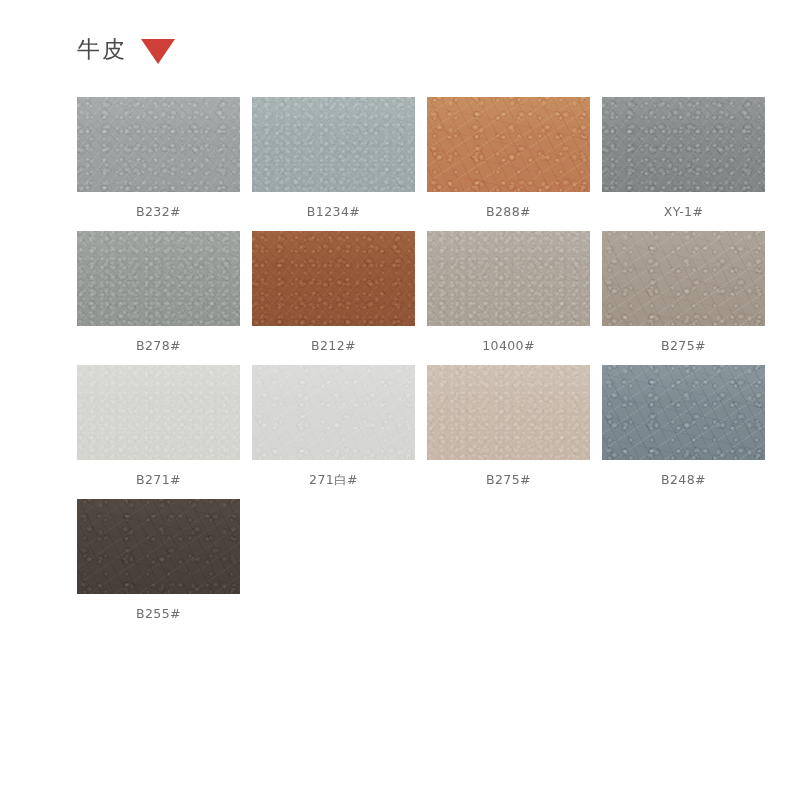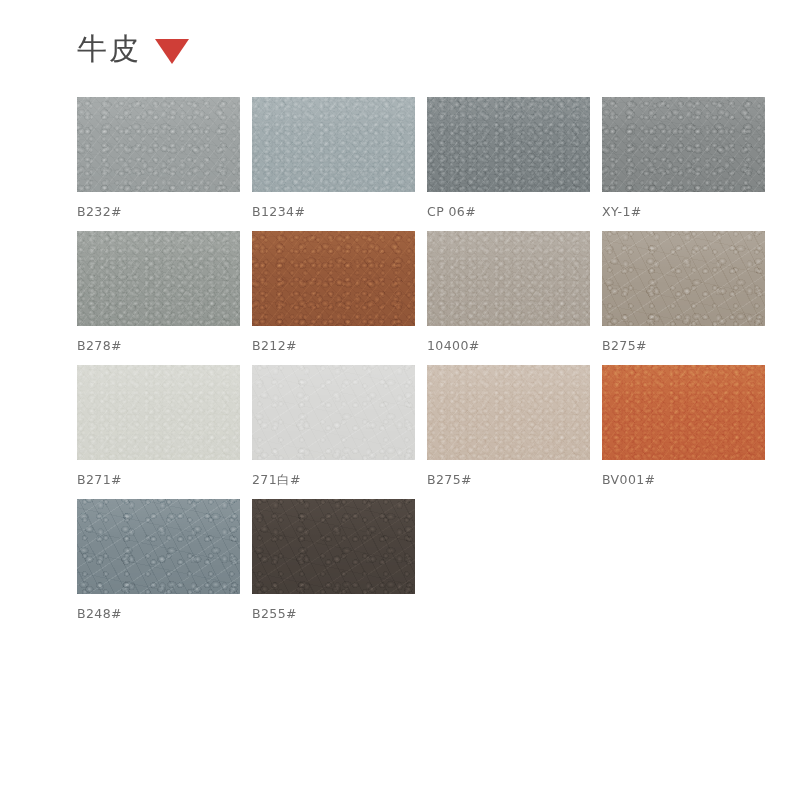--- a/index.html
+++ b/index.html
@@ -27,21 +27,21 @@
   .header {
     position: absolute;
     left: 77px;
     top: 26px;
     display: flex;
     align-items: center;
     gap: 14px;
     height: 46px;
   }
   .header-title {
-    font-size: 30px;
+    font-size: 23px;
     line-height: 1;
     color: #4a4a4a;
     font-weight: 400;
     letter-spacing: 2px;
     font-family: "DejaVu Sans", "Liberation Sans", sans-serif;
   }
   .header-caret {
     width: 0;
     height: 0;
     border-left: 17px solid transparent;
@@ -59,20 +59,21 @@
     display: grid;
     grid-template-columns: repeat(4, 163px);
     column-gap: 12px;
     row-gap: 0;
   }
   .cell {
     width: 163px;
     height: 134px;
     display: flex;
     flex-direction: column;
+    align-items: center;
   }
   .swatch {
     position: relative;
     width: 163px;
     height: 95px;
     overflow: hidden;
     background-color: #9ea3a3;
     background-blend-mode: overlay, overlay, soft-light, normal;
   }
   
@@ -143,22 +144,22 @@
   <div class="grid">
       <div class="cell">
         <div class="swatch" style="background-color: rgb(158, 163, 163);"></div>
         <div class="cell-label">B232#</div>
       </div>
       <div class="cell">
         <div class="swatch fine" style="background-color: rgb(162, 173, 176);"></div>
         <div class="cell-label">B1234#</div>
       </div>
       <div class="cell">
-        <div class="swatch fine" style="background-color: rgb(127, 134, 136);"></div>
-        <div class="cell-label">CP 06#</div>
+        <div class="swatch coarse" style="background-color: rgb(192, 130, 88);"></div>
+        <div class="cell-label">B288#</div>
       </div>
       <div class="cell">
         <div class="swatch" style="background-color: rgb(136, 140, 140);"></div>
         <div class="cell-label">XY-1#</div>
       </div>
       <div class="cell">
         <div class="swatch fine" style="background-color: rgb(152, 157, 153);"></div>
         <div class="cell-label">B278#</div>
       </div>
       <div class="cell">
@@ -179,24 +180,20 @@
       </div>
       <div class="cell">
         <div class="swatch coarse" style="background-color: rgb(216, 216, 214);"></div>
         <div class="cell-label">271白#</div>
       </div>
       <div class="cell">
         <div class="swatch fine" style="background-color: rgb(203, 188, 174);"></div>
         <div class="cell-label">B275#</div>
       </div>
       <div class="cell">
-        <div class="swatch fine" style="background-color: rgb(197, 104, 63);"></div>
-        <div class="cell-label">BV001#</div>
-      </div>
-      <div class="cell">
         <div class="swatch coarse" style="background-color: rgb(126, 139, 145);"></div>
         <div class="cell-label">B248#</div>
       </div>
       <div class="cell">
         <div class="swatch coarse" style="background-color: rgb(75, 67, 61);"></div>
         <div class="cell-label">B255#</div>
       </div>
     </div>
 
 </div>

